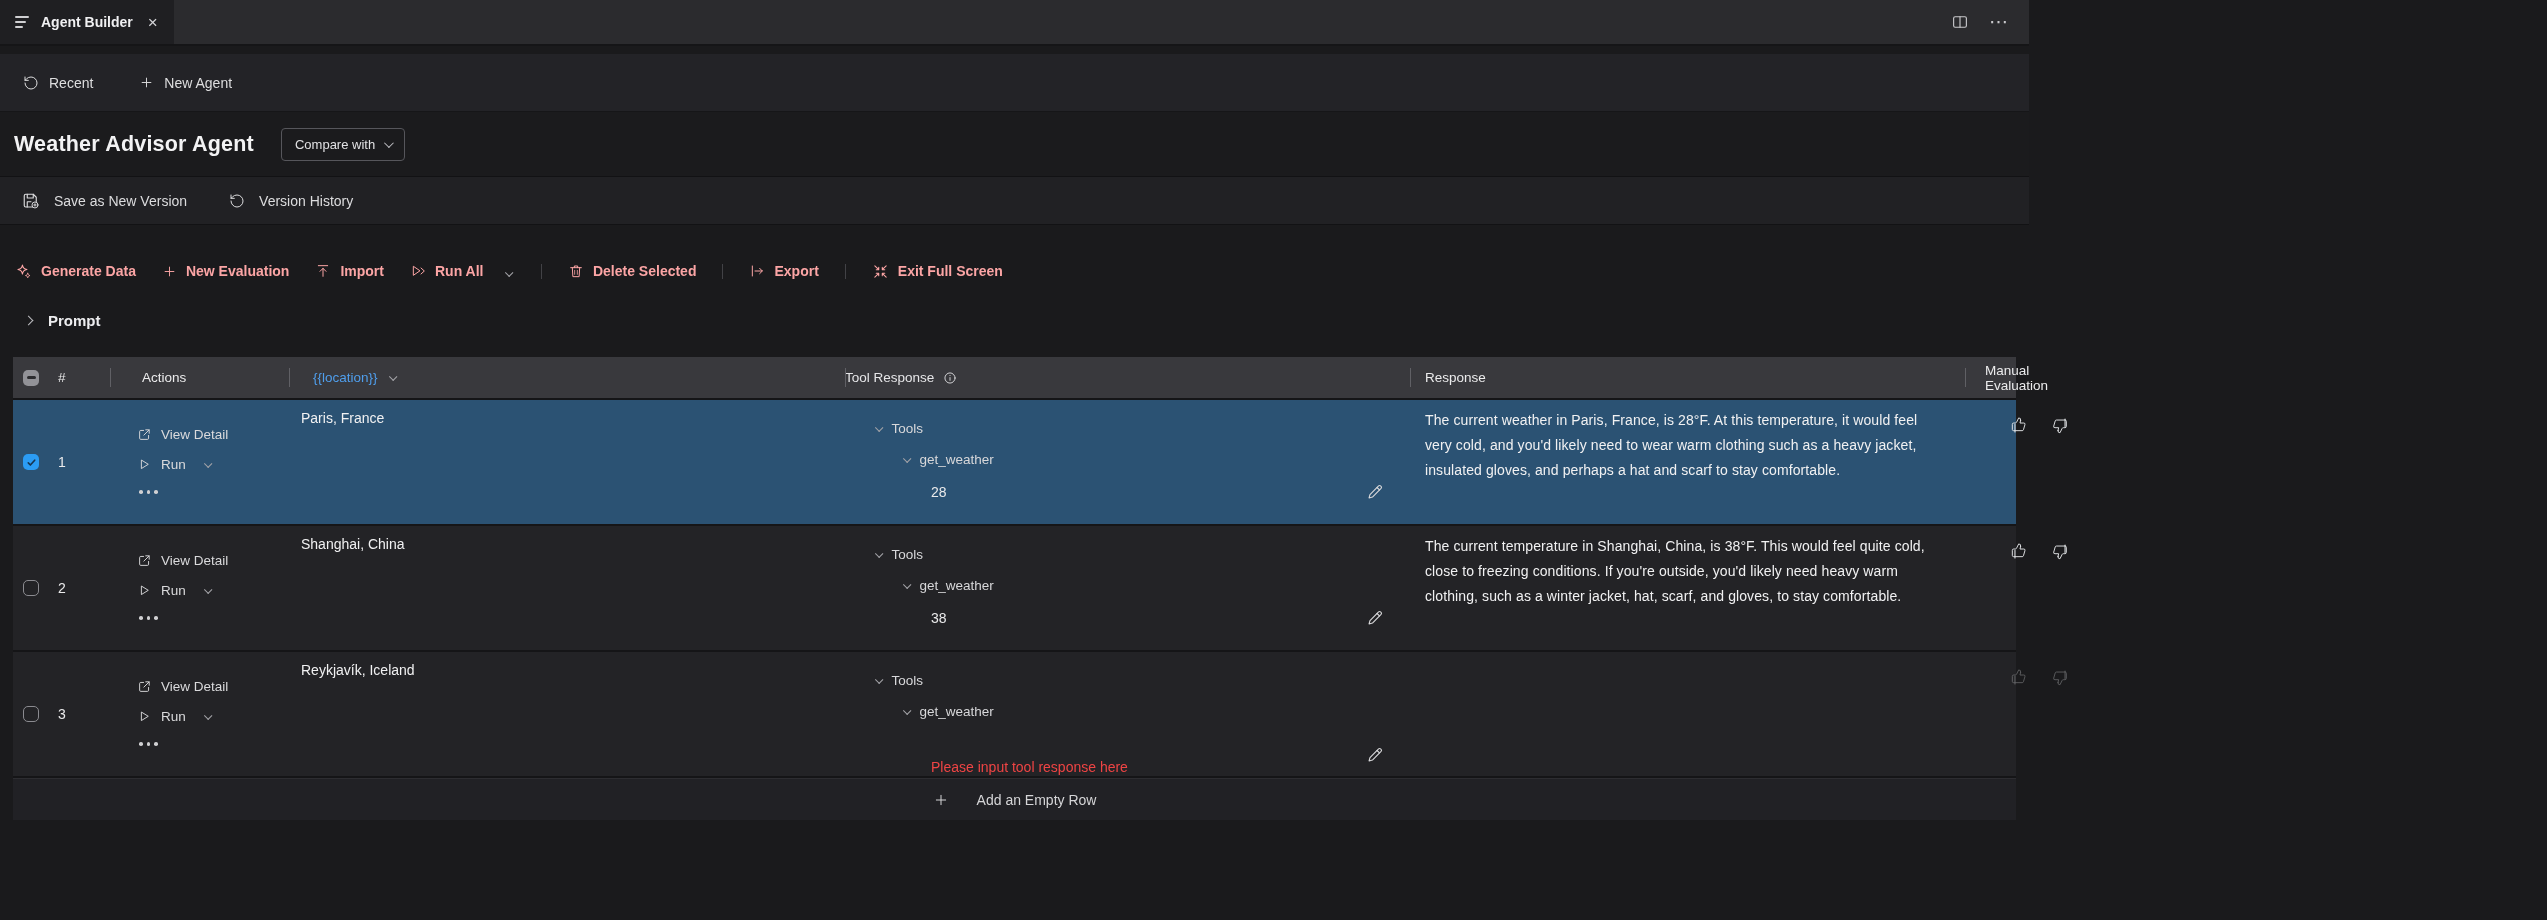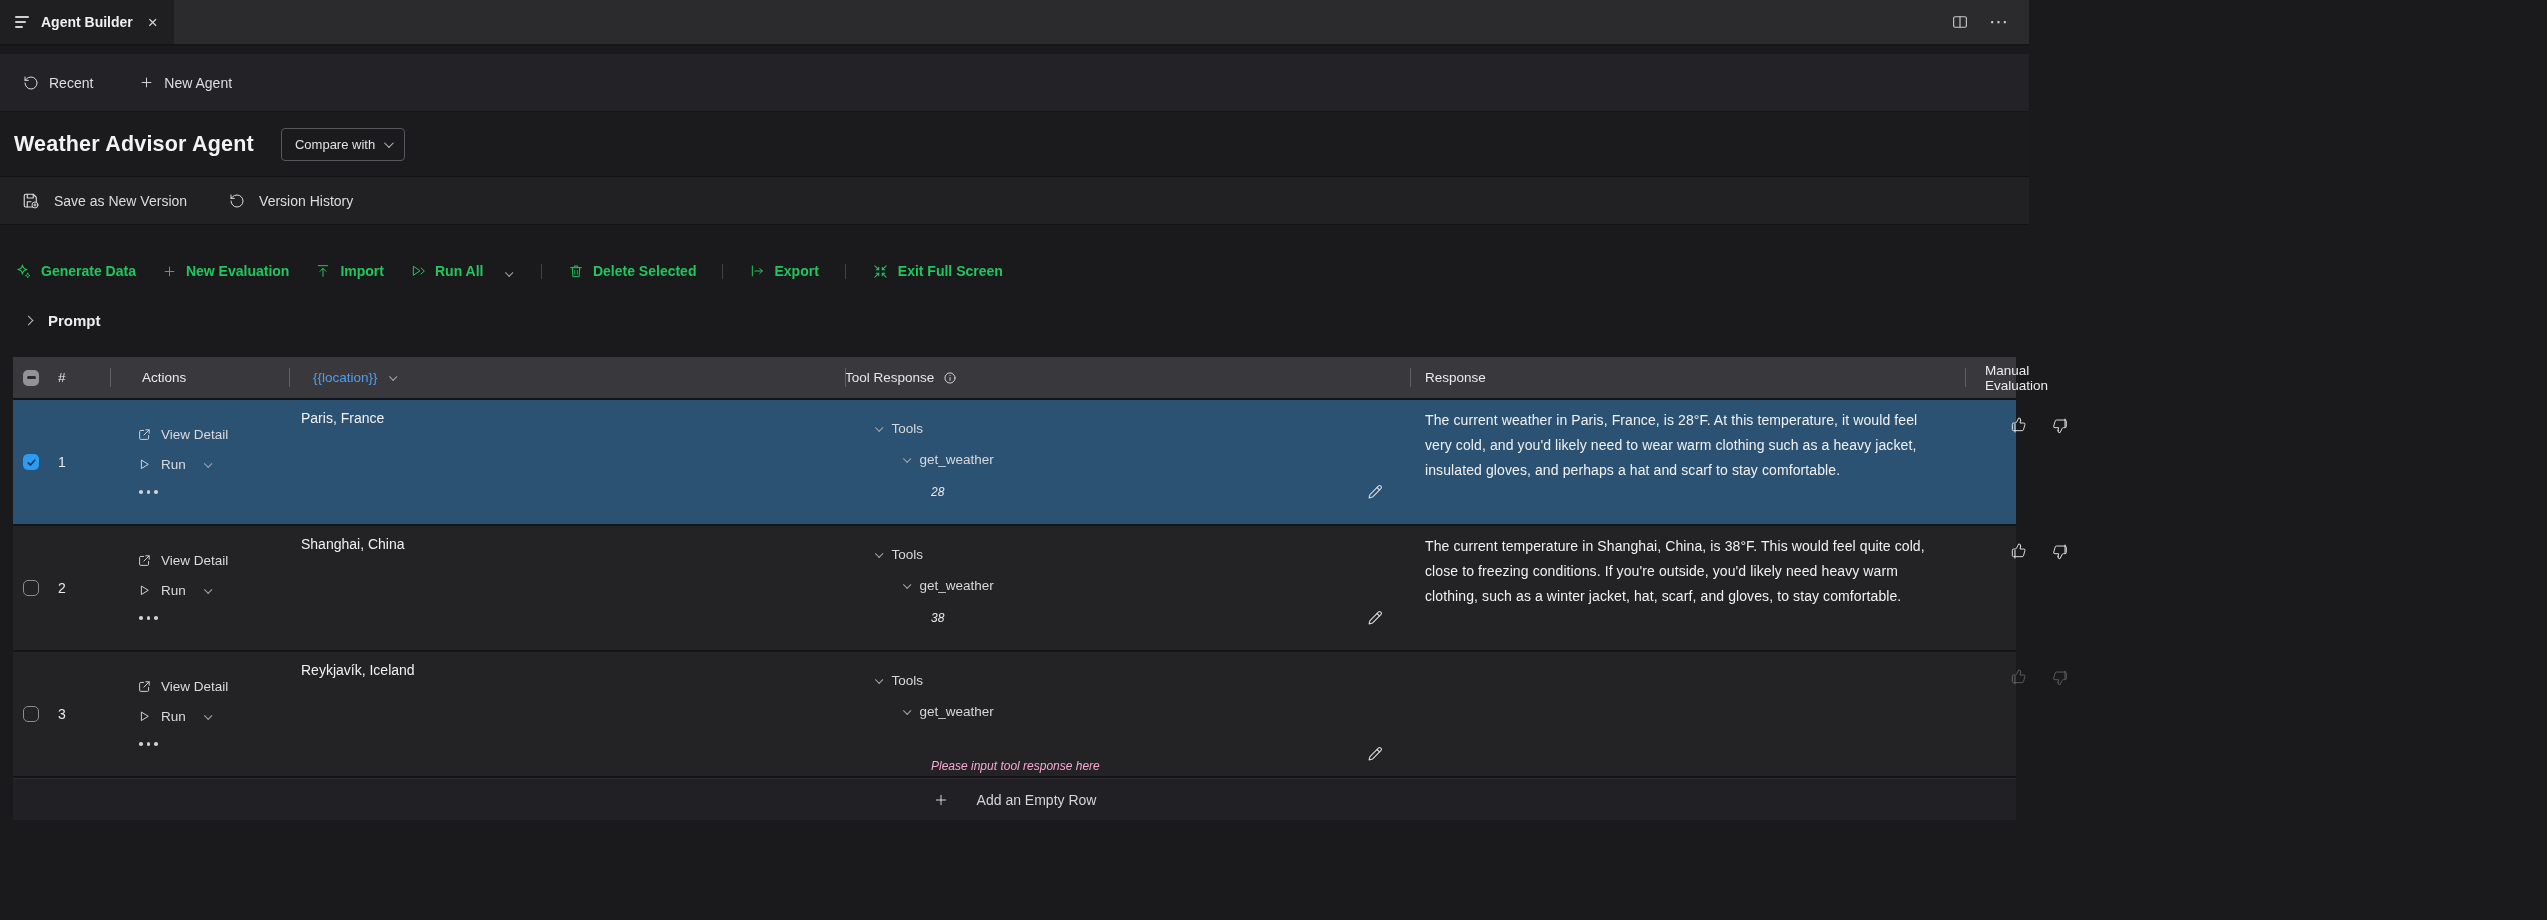--- a/index.html
+++ b/index.html
@@ -40,21 +40,21 @@
   .chev.down  { transform:rotate(45deg) translateY(-2px); }
   .chev.right { transform:rotate(-45deg); }
   .chev.sm { width:5.5px; height:5.5px; border-color:#a3a3a8; }
 
   
   .versionbar { height:49px; background:#212124; border-top:1px solid #121214; border-bottom:1px solid #121214; display:flex; align-items:center; gap:42px; padding-left:22px; }
   .vb-item { display:flex; align-items:center; gap:14px; font-size:14px; color:#dcdcde; }
 
   
   .toolbar { height:50px; margin-top:21px; display:flex; align-items:center; gap:26px; padding-left:15px; }
-  .tb-item { display:flex; align-items:center; gap:9px; font-size:14px; font-weight:700; color:#22c55e; }
+  .tb-item { display:flex; align-items:center; gap:9px; font-size:14px; font-weight:700; color:#fca5a5; }
   .tb-chevbtn { margin-left:-8px; padding:4px; }
   .tb-sep { width:1px; height:15px; background:#424246; }
 
   
   .promptrow { height:48px; display:flex; align-items:center; gap:16px; padding-left:25px; }
   .prompt-label { font-size:15px; font-weight:700; color:#ededef; }
 
   
   .table { margin:13px 13px 0; }
   .grid-cols { display:grid; grid-template-columns:97px 179px 556px 565px 555px 1fr; }
@@ -88,22 +88,22 @@
   .run-wrap { display:flex; align-items:center; gap:18px; }
   .more-dots { display:flex; gap:4px; padding-left:2px; height:10px; align-items:center; }
   .more-dots i { width:3.6px; height:3.6px; border-radius:50%; background:#d0d0d2; }
 
   .c-loc { padding:10px 10px 0 12px; font-size:14px; font-weight:500; color:#f1f1f2; }
 
   .c-tool { display:flex; flex-direction:column; gap:16px; padding-top:21px; font-size:13.5px; color:#d8d8da; }
   .tl1 { display:flex; align-items:center; gap:11px; padding-left:30px; }
   .tl2 { display:flex; align-items:center; gap:11px; padding-left:58px; }
   .tl3 { display:flex; align-items:center; justify-content:space-between; padding-left:86px; padding-right:26px; }
-  .tool-value { color:#eaeaeb; font-size:12px;font-style:italic; }
-  .tool-value.placeholder { color:#f9a8d4;margin-top:24px; }
+  .tool-value { color:#eaeaeb; font-size:14px; }
+  .tool-value.placeholder { color:#ef4444;margin-top:24px; }
   .edit-btn { color:#dadadc; }
 
   .c-resp { padding:8px 36px 0 15px; }
   .resp-text { font-size:14px; line-height:25px; color:#f1f1f2; letter-spacing:.1px; }
 
   .c-eval { display:flex; gap:26px; padding-top:17px; padding-left:45px; align-items:flex-start; color:#e3e5e7; }
   .c-eval.disabled { opacity:.32; }
 
   
   .tfoot { height:42px; background:#212125; border-top:1px solid #2d2d31; display:flex; align-items:center; justify-content:center; }

